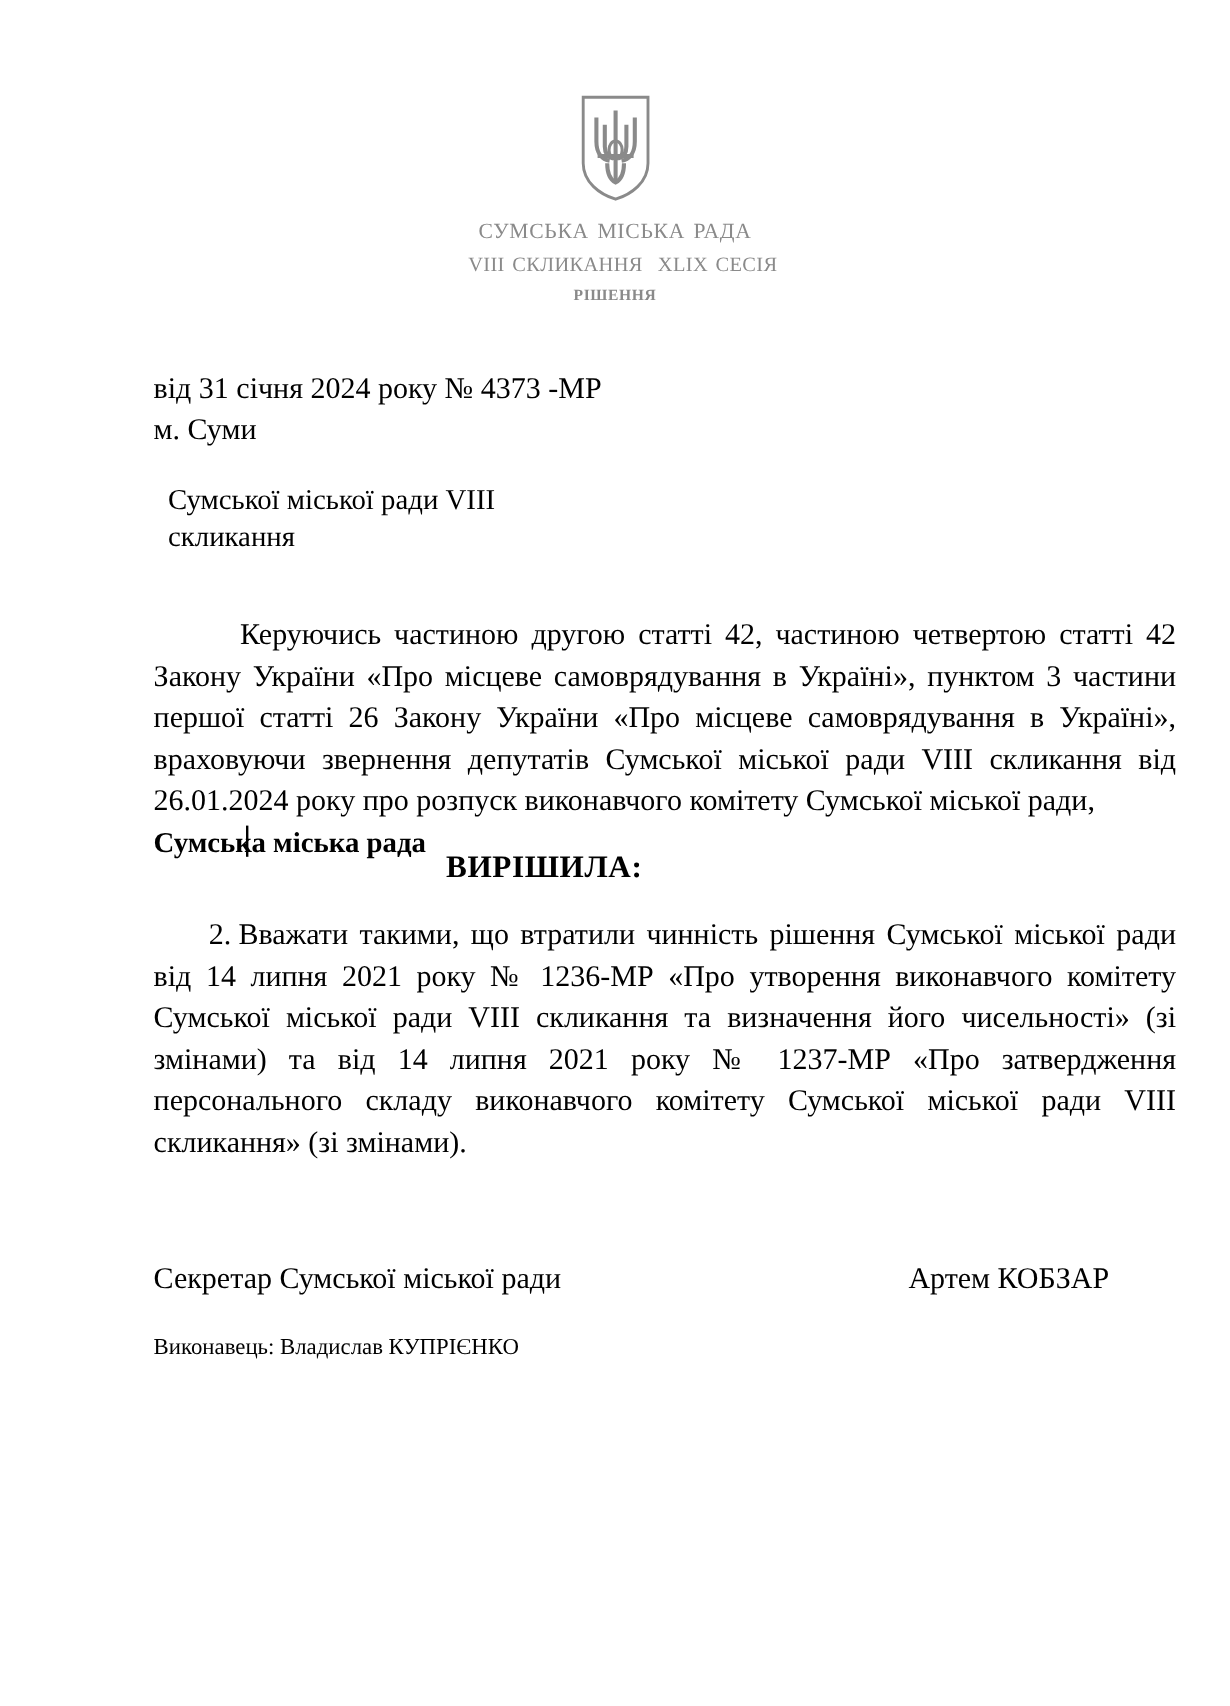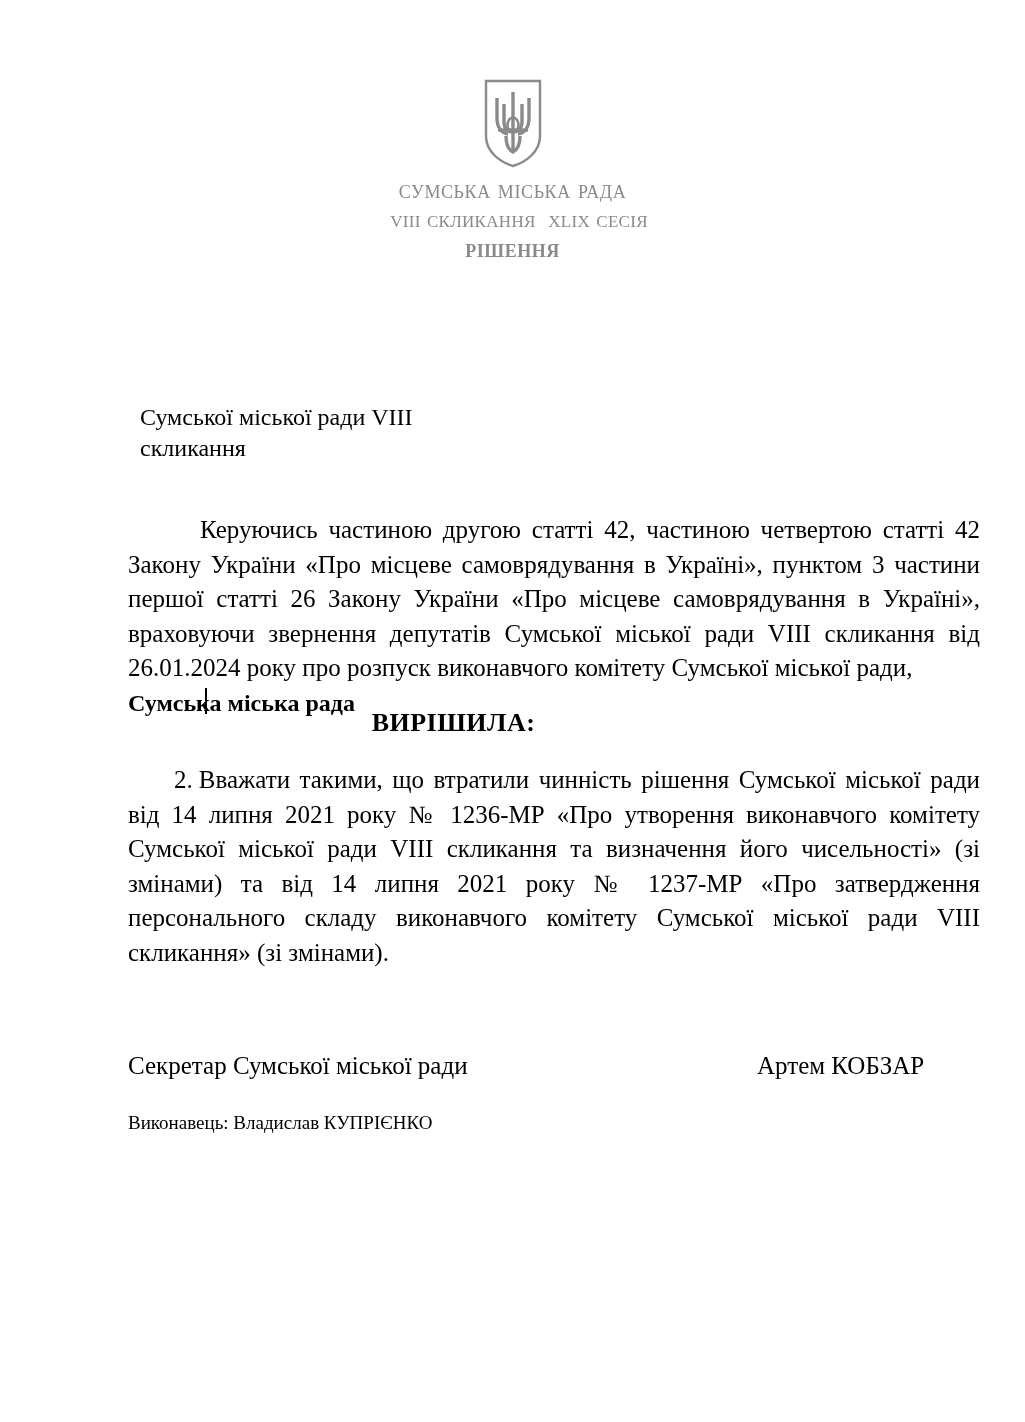--- a/index.html
+++ b/index.html
@@ -52,21 +52,21 @@
     font-size: 24px;
     letter-spacing: 0.3px;
     font-variant: small-caps;
     text-transform: lowercase;
     line-height: 1.12;
     margin-top: 2px;
     white-space: pre;
     padding-left: 13px;
   }
   .org-line3 {
-    font-size: 25px;
+    font-size: 18px;
     font-weight: bold;
     letter-spacing: 0.5px;
     font-variant: small-caps;
     text-transform: lowercase;
     line-height: 1.1;
     margin-top: 2px;
     white-space: pre;
   }
 
   
@@ -207,20 +207,24 @@
       <ellipse cx="31" cy="47" rx="5.5" ry="7.5" fill="none" stroke="#8a8a8a" stroke-width="2.6"></ellipse>
     </svg>
   </div>
 
   <div class="org-header">
     <div class="org-line1">Сумська міська рада</div>
     <div class="org-line2">VIII скликання  XLIX сесія</div>
     <div class="org-line3">Рішення</div>
   </div>
 
+  <div class="meta-block">
+    <div class="meta-line">від 31 січня 2024 року № 4373 -МР</div>
+    <div class="meta-line">м. Суми</div>
+  </div>
 
   <div class="subject-block">
     <div>Сумської міської ради VIII</div>
     <div class="sub-last">скликання</div>
   </div>
 
   <div class="body-block">
     <p>Керуючись частиною другою статті 42, частиною четвертою статті 42 Закону України  «Про місцеве самоврядування в Україні», пунктом 3 частини першої статті 26 Закону України  «Про місцеве самоврядування в Україні», враховуючи звернення депутатів Сумської міської ради VIII скликання від 26.01.2024 року про розпуск  виконавчого комітету Сумської міської ради,</p>
     <div class="org-bold">Сумська міська рада</div>
   </div>

